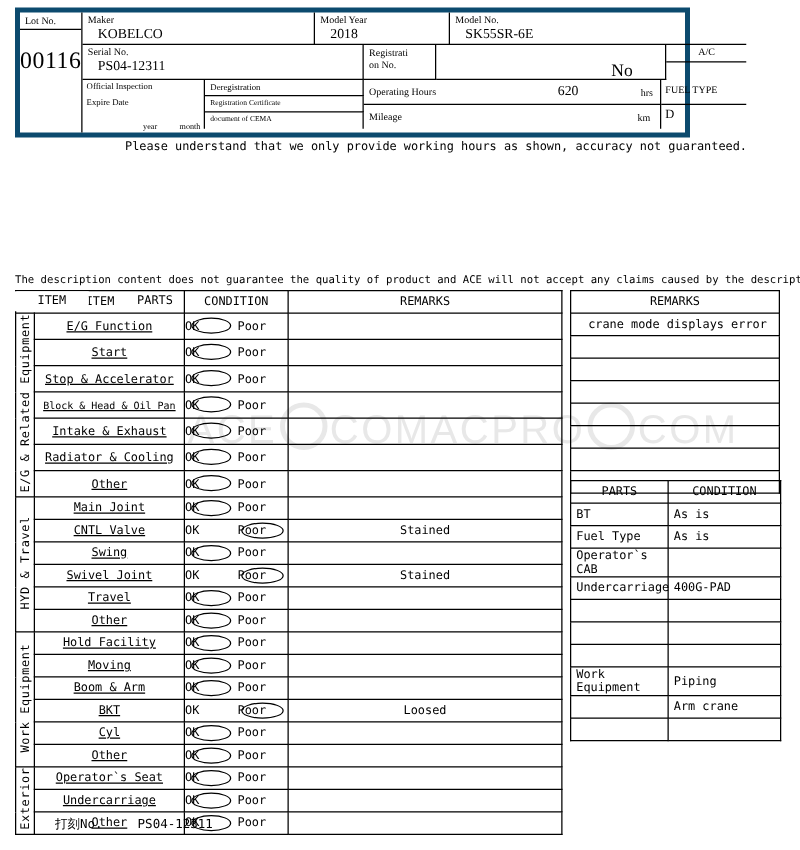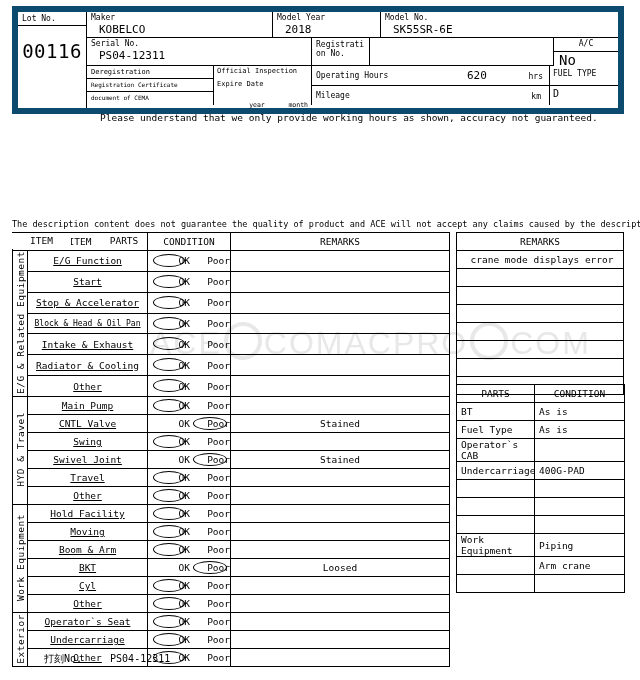--- a/index.html
+++ b/index.html
@@ -19,23 +19,24 @@
     position: relative;
     width: 640px;
     height: 680px;
   }
 
   
   .header {
     position: absolute;
     left: 12px;
     top: 6px;
-    width: 612px;
-    border: 6px solid #0c4a6e;
+    width: 540px;
+    border: 4px solid #0c4a6e;
     box-sizing: border-box;
+    font-family: Liberation Serif, serif;
   }
   .hdr-row { display: flex; }
   .cell {
     box-sizing: border-box;
     border-right: 1px solid #000;
     border-bottom: 1px solid #000;
     padding: 1px 4px;
     position: relative;
     overflow: hidden;
   }
@@ -172,21 +173,21 @@
     padding: 0;
   }
   .cond-inner {
     display: flex;
     align-items: center;
     height: 17px;
   }
   .ok-box, .poor-box {
     position: relative;
     font-size: 9.5px;
-    text-align: right;
+    text-align: left;
   }
   .ok-box { width: 42px; }
   .poor-box { width: 40px; }
   .ellipse {
     position: absolute;
     left: 50%;
     top: 50%;
     width: 32px;
     height: 13px;
     margin-left: -16px;
@@ -284,42 +285,42 @@
             <div class="lbl" style="text-align:center;">A/C</div>
           </div>
         </div>
 
         <div class="hdr-row" style="position:absolute;right:0;top:40px;width:64px;">
           <div style="width:64px;height:14px;font-size:14px;padding-left:5px;box-sizing:border-box;">No</div>
         </div>
 
         <div class="hdr-row">
 
+          <div style="width:98px;box-sizing:border-box;border-right:1px solid #000;">
+            <div style="height:13px;padding:0 3px;box-sizing:border-box;">
+              <div class="lbl" style="font-size:7px;">Official Inspection</div>
+            </div>
+            <div style="height:13px;padding:0 3px;box-sizing:border-box;">
+              <div class="lbl" style="font-size:7px;">Expire Date</div>
+            </div>
+            <div style="height:13px;padding:0 3px;box-sizing:border-box;text-align:right;">
+              <span class="lbl" style="font-size:6.5px;margin-right:14px;">year</span>
+              <span class="lbl" style="font-size:6.5px;">month</span>
+            </div>
+          </div>
+
           <div style="width:127px;box-sizing:border-box;">
             <div class="cell" style="height:13px;border-right:1px solid #000;">
               <div class="lbl" style="font-size:7px;">Deregistration</div>
             </div>
             <div class="cell" style="height:13px;border-right:1px solid #000;">
               <div class="lbl" style="font-size:6px;">Registration Certificate</div>
             </div>
             <div class="cell" style="height:13px;border-right:1px solid #000;border-bottom:none;">
               <div class="lbl" style="font-size:6px;">document of CEMA</div>
-            </div>
-          </div>
-
-          <div style="width:98px;box-sizing:border-box;border-right:1px solid #000;">
-            <div style="height:13px;padding:0 3px;box-sizing:border-box;">
-              <div class="lbl" style="font-size:7px;">Official Inspection</div>
-            </div>
-            <div style="height:13px;padding:0 3px;box-sizing:border-box;">
-              <div class="lbl" style="font-size:7px;">Expire Date</div>
-            </div>
-            <div style="height:13px;padding:0 3px;box-sizing:border-box;text-align:right;">
-              <span class="lbl" style="font-size:6.5px;margin-right:14px;">year</span>
-              <span class="lbl" style="font-size:6.5px;">month</span>
             </div>
           </div>
 
           <div style="width:238px;box-sizing:border-box;border-right:1px solid #000;">
             <div style="height:20px;position:relative;border-bottom:1px solid #000;box-sizing:border-box;text-align:right;">
               <span class="lbl" style="position:absolute;left:4px;top:5px;">Operating Hours</span>
               <span style="position:absolute;left:155px;top:3px;font-size:11px;">620</span>
               <span class="lbl" style="position:absolute;right:6px;top:6px;">hrs</span>
             </div>
             <div style="height:19px;position:relative;box-sizing:border-box;">
@@ -431,21 +432,21 @@
           <td class="cond-cell">
             <div class="cond-inner">
               <div class="ok-box">OK<span class="ellipse"></span></div>
               <div class="poor-box">Poor</div>
             </div>
           </td>
           <td class="rem-cell"></td>
         </tr>
         <tr>
           <td class="grp" rowspan="6"><span>HYD &amp; Travel</span></td>
-          <td class="parts-cell">Main Pump</td>
+          <td class="parts-cell">Main Joint</td>
           <td class="cond-cell">
             <div class="cond-inner">
               <div class="ok-box">OK<span class="ellipse"></span></div>
               <div class="poor-box">Poor</div>
             </div>
           </td>
           <td class="rem-cell"></td>
         </tr>
         <tr>
           <td class="parts-cell">CNTL Valve</td>

